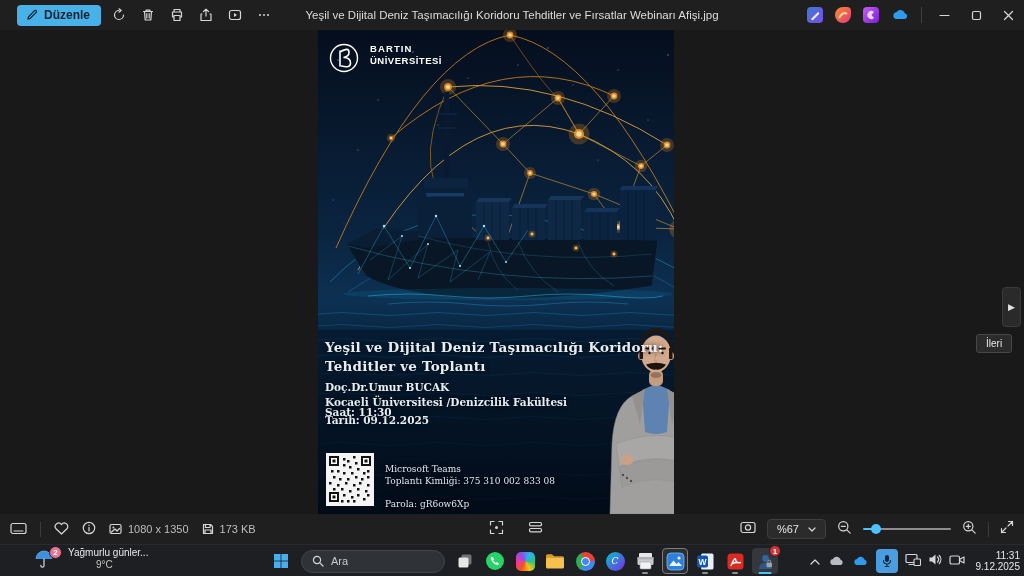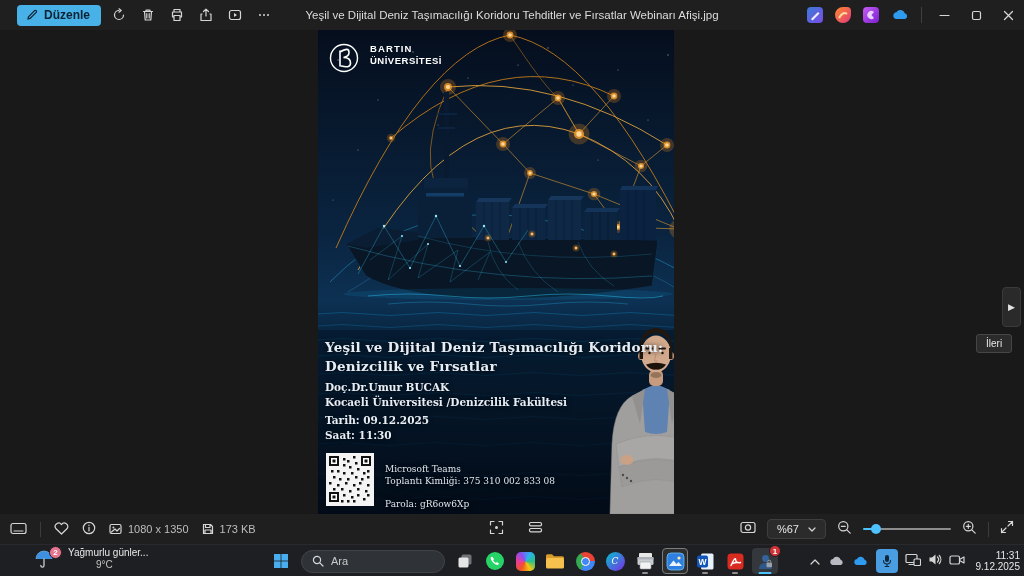--- a/index.html
+++ b/index.html
@@ -364,25 +364,25 @@
       <div class="plogo">
         <svg width="40" height="40" viewBox="0 0 40 40">
           <circle cx="18" cy="19" r="13.5" fill="none" stroke="#fff" stroke-width="1.4"></circle>
           <path d="M14 12 L14 27 M14 13 Q23 7.5 23 13.5 Q23 17.5 17.5 18.5 Q24.5 18.5 24.5 24 Q24.5 29.5 15.5 27" fill="none" stroke="#fff" stroke-width="1.6" stroke-linecap="round"></path>
         </svg>
         <div class="plogo-txt pt1">BARTIN</div>
         <div class="plogo-txt pt2">ÜNİVERSİTESİ</div>
       </div>
 
       <div class="serif ptitle" style="top:309px;">Yeşil ve Dijital Deniz Taşımacılığı Koridoru:</div>
-      <div class="serif ptitle" style="top:328px;">Denizcilik ve Fırsatlar</div>
+      <div class="serif ptitle" style="top:328px;">Tehditler ve Toplantı</div>
       <div class="serif pmid" style="top:351px;">Doç.Dr.Umur BUCAK</div>
       <div class="serif pmid" style="top:366px;">Kocaeli Üniversitesi /Denizcilik Fakültesi</div>
       <div class="serif pmid" style="top:384px;">Tarih: 09.12.2025</div>
-      <div class="serif pmid" style="top:399px;">Saat: 11:30</div>
+      <div class="serif pmid" style="top:376px;">Saat: 11:30</div>
 
       <div class="qr">
         <svg width="42" height="47" viewBox="0 0 42 47">
           <g fill="#111">
             <rect x="0" y="0" width="10" height="10"></rect>
               <rect x="32" y="0" width="10" height="10"></rect>
               <rect x="0" y="36" width="10" height="10"></rect>
           </g>
           <g fill="#fff">
               <rect x="2" y="2" width="6" height="6"></rect>

